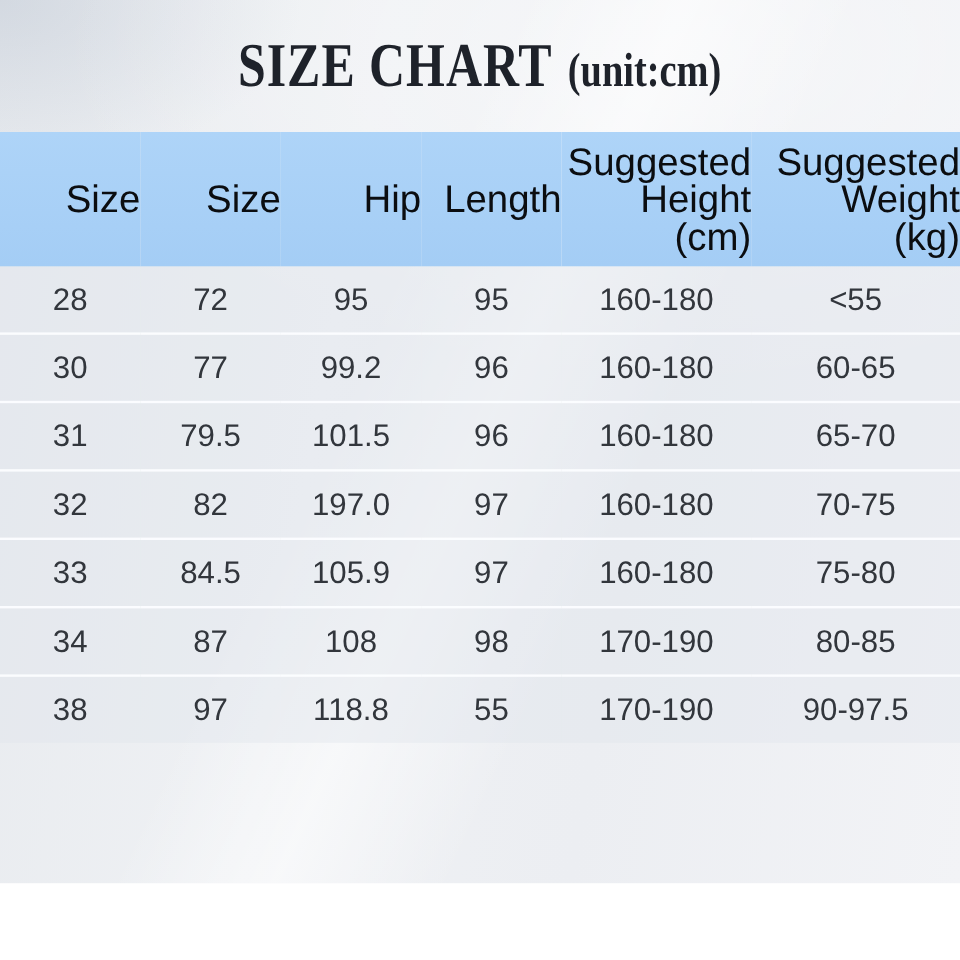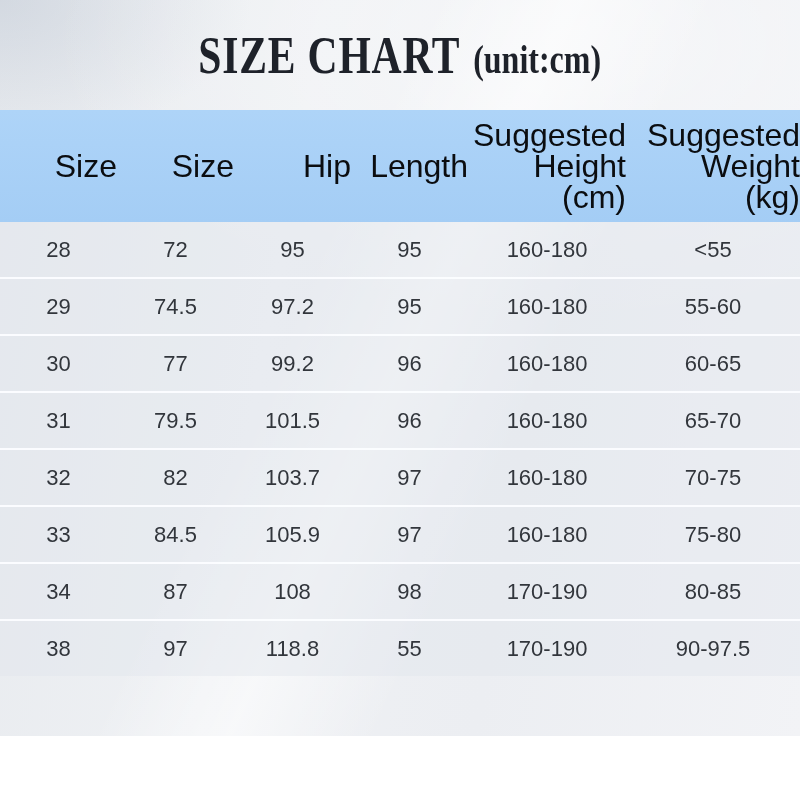--- a/index.html
+++ b/index.html
@@ -47,21 +47,21 @@
     font-size: 32px;
     line-height: 31px;
     text-align: right;
     vertical-align: middle;
   }
   tbody td {
     height: 55px;
     padding: 0;
     background: rgba(224, 229, 236, 0.42);
     color: #32363c;
-    font-size: 22px;
+    font-size: 26px;
     text-align: center;
     vertical-align: middle;
   }
   tbody tr { border-top: 2px solid rgba(252, 253, 255, 0.95); }
   tbody tr:first-child { border-top: none; }
 </style>
 </head>
 <body>
 
 <div class="page">
@@ -110,47 +110,39 @@
     <tbody>
         <tr>
           <td>28</td>
           <td>72</td>
           <td>95</td>
           <td>95</td>
           <td>160-180</td>
           <td>&lt;55</td>
         </tr>
         <tr>
-          <td>29</td>
-          <td>74.5</td>
-          <td>97.2</td>
-          <td>95</td>
-          <td>160-180</td>
-          <td>55-60</td>
-        </tr>
-        <tr>
           <td>30</td>
           <td>77</td>
           <td>99.2</td>
           <td>96</td>
           <td>160-180</td>
           <td>60-65</td>
         </tr>
         <tr>
           <td>31</td>
           <td>79.5</td>
           <td>101.5</td>
           <td>96</td>
           <td>160-180</td>
           <td>65-70</td>
         </tr>
         <tr>
           <td>32</td>
           <td>82</td>
-          <td>103.7</td>
+          <td>197.0</td>
           <td>97</td>
           <td>160-180</td>
           <td>70-75</td>
         </tr>
         <tr>
           <td>33</td>
           <td>84.5</td>
           <td>105.9</td>
           <td>97</td>
           <td>160-180</td>

